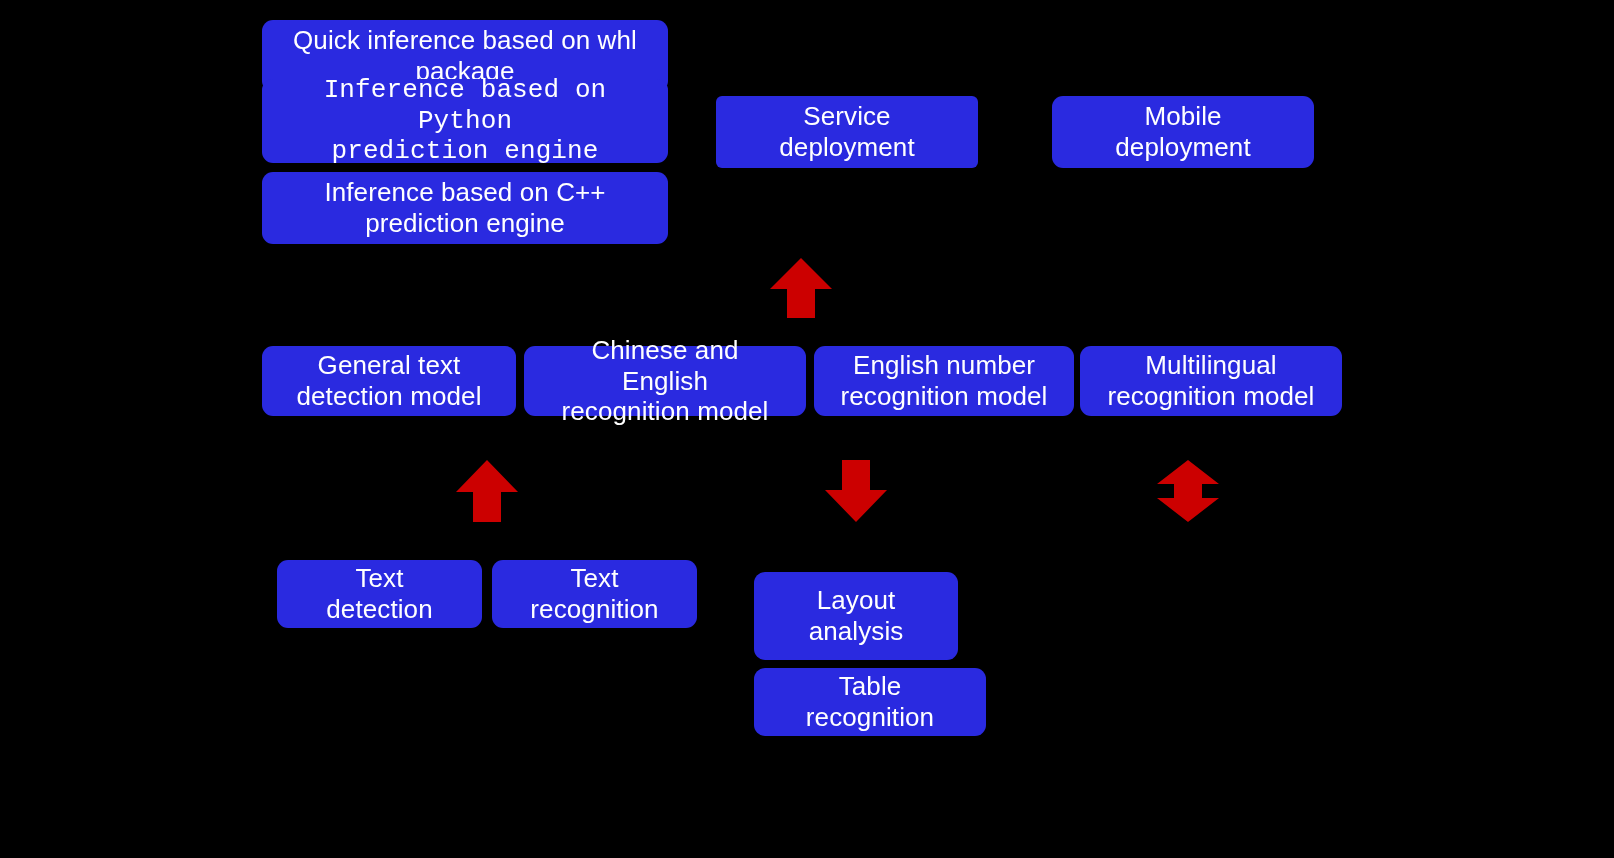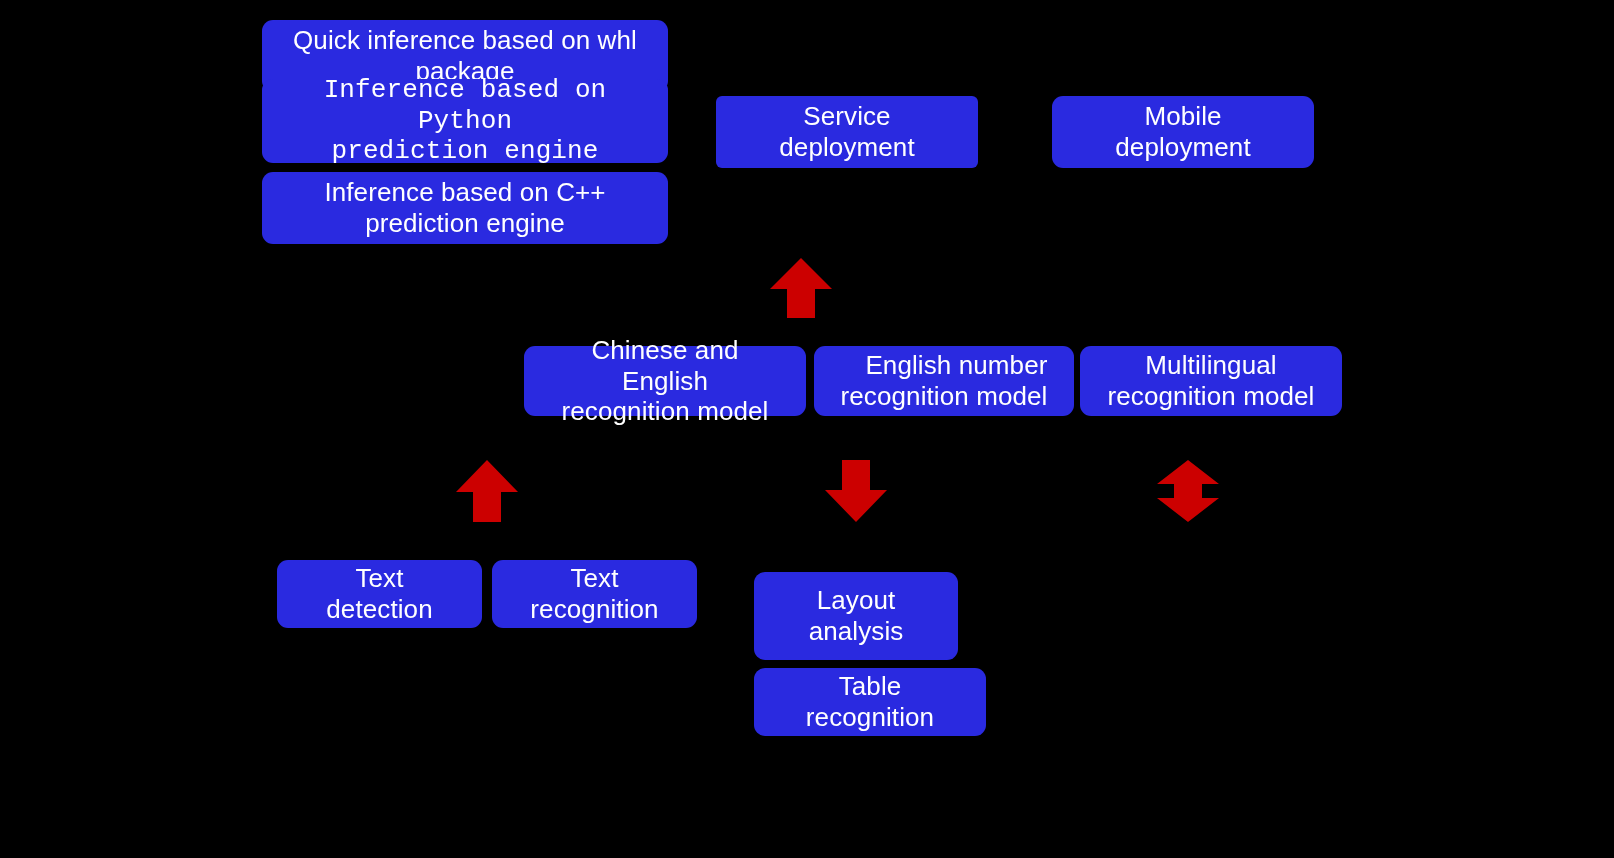--- a/index.html
+++ b/index.html
@@ -61,25 +61,27 @@
 
   <div class="node" style="left:1052px; top:96px; width:262px; height:72px;">Mobile
 deployment</div>
 
   <div class="arrow" style="left:770px; top:258px; width:62px; height:60px;">
     <svg viewBox="0 0 62 60" preserveAspectRatio="none" aria-hidden="true">
       <polygon points="31,0 62,31 45,31 45,60 17,60 17,31 0,31" fill="#cc0000"></polygon>
     </svg>
   </div>
 
+  <div class="node" style="left:262px; top:346px; width:254px; height:70px;">General text
+detection model</div>
 
   <div class="node" style="left:524px; top:346px; width:282px; height:70px;">Chinese and English
 recognition model</div>
 
-  <div class="node" style="left:814px; top:346px; width:260px; height:70px;text-align:right;">English number
+  <div class="node" style="left:814px; top:346px; width:260px; height:70px;">English number
 recognition model</div>
 
   <div class="node" style="left:1080px; top:346px; width:262px; height:70px;">Multilingual
 recognition model</div>
 
   <div class="arrow" style="left:456px; top:460px; width:62px; height:62px;">
     <svg viewBox="0 0 62 62" preserveAspectRatio="none" aria-hidden="true">
       <polygon points="31,0 62,32 45,32 45,62 17,62 17,32 0,32" fill="#cc0000"></polygon>
     </svg>
   </div>

